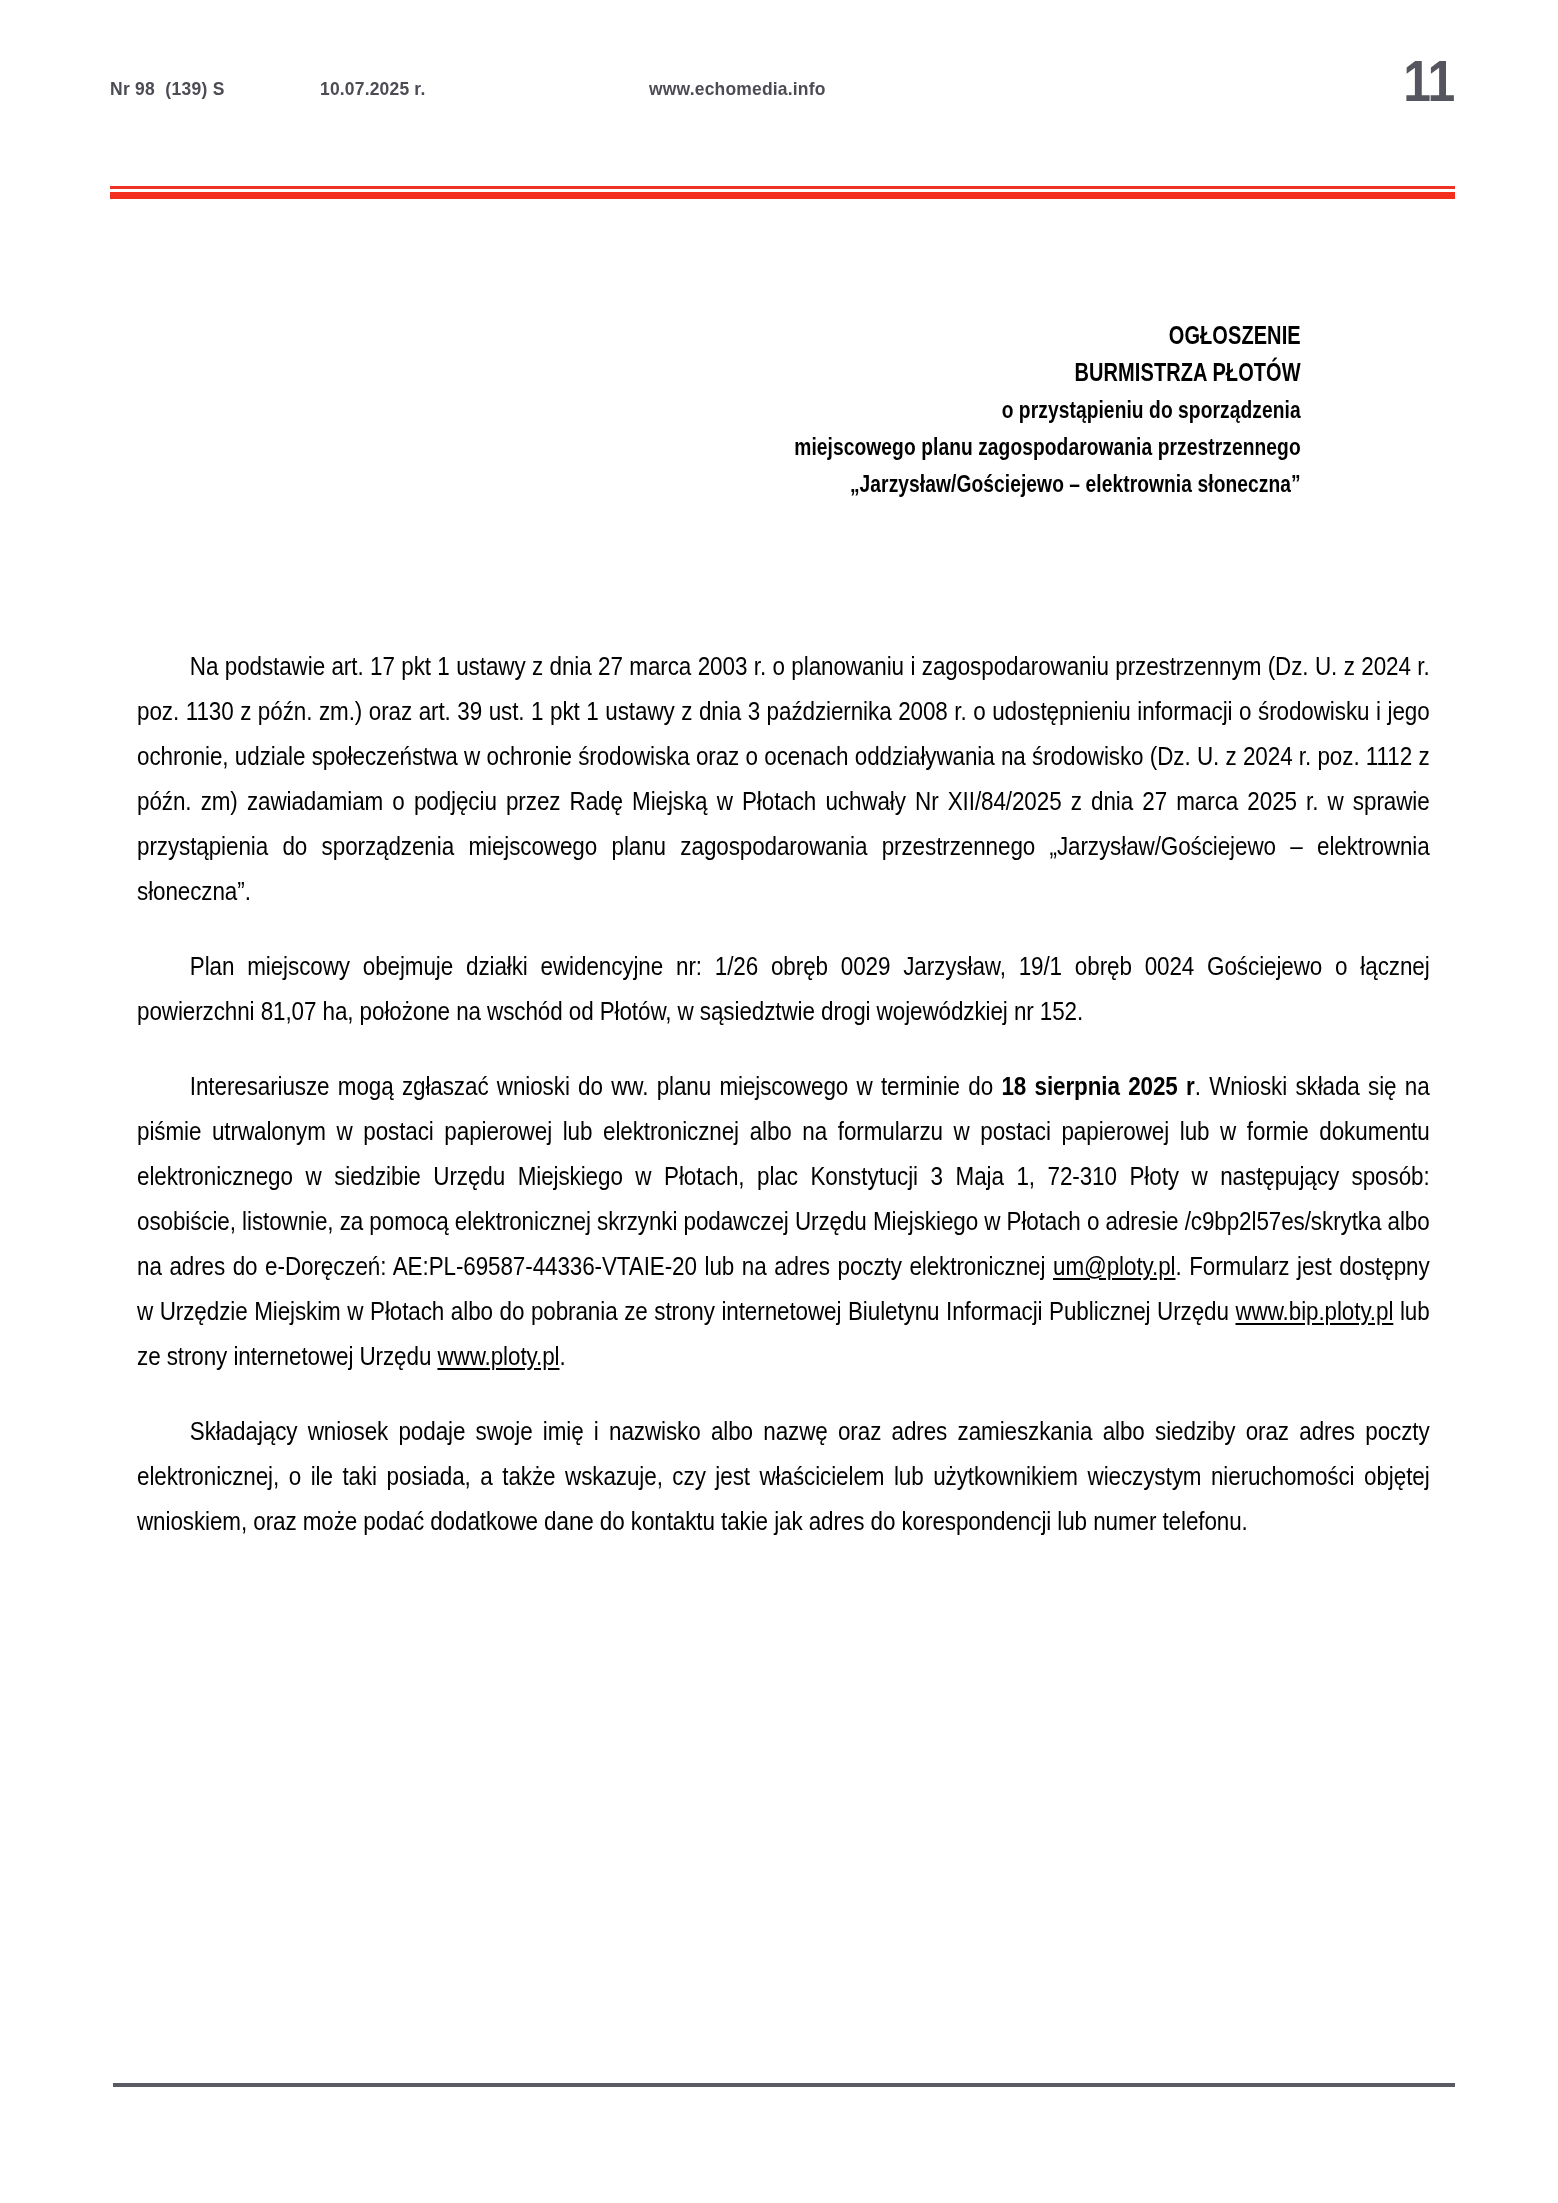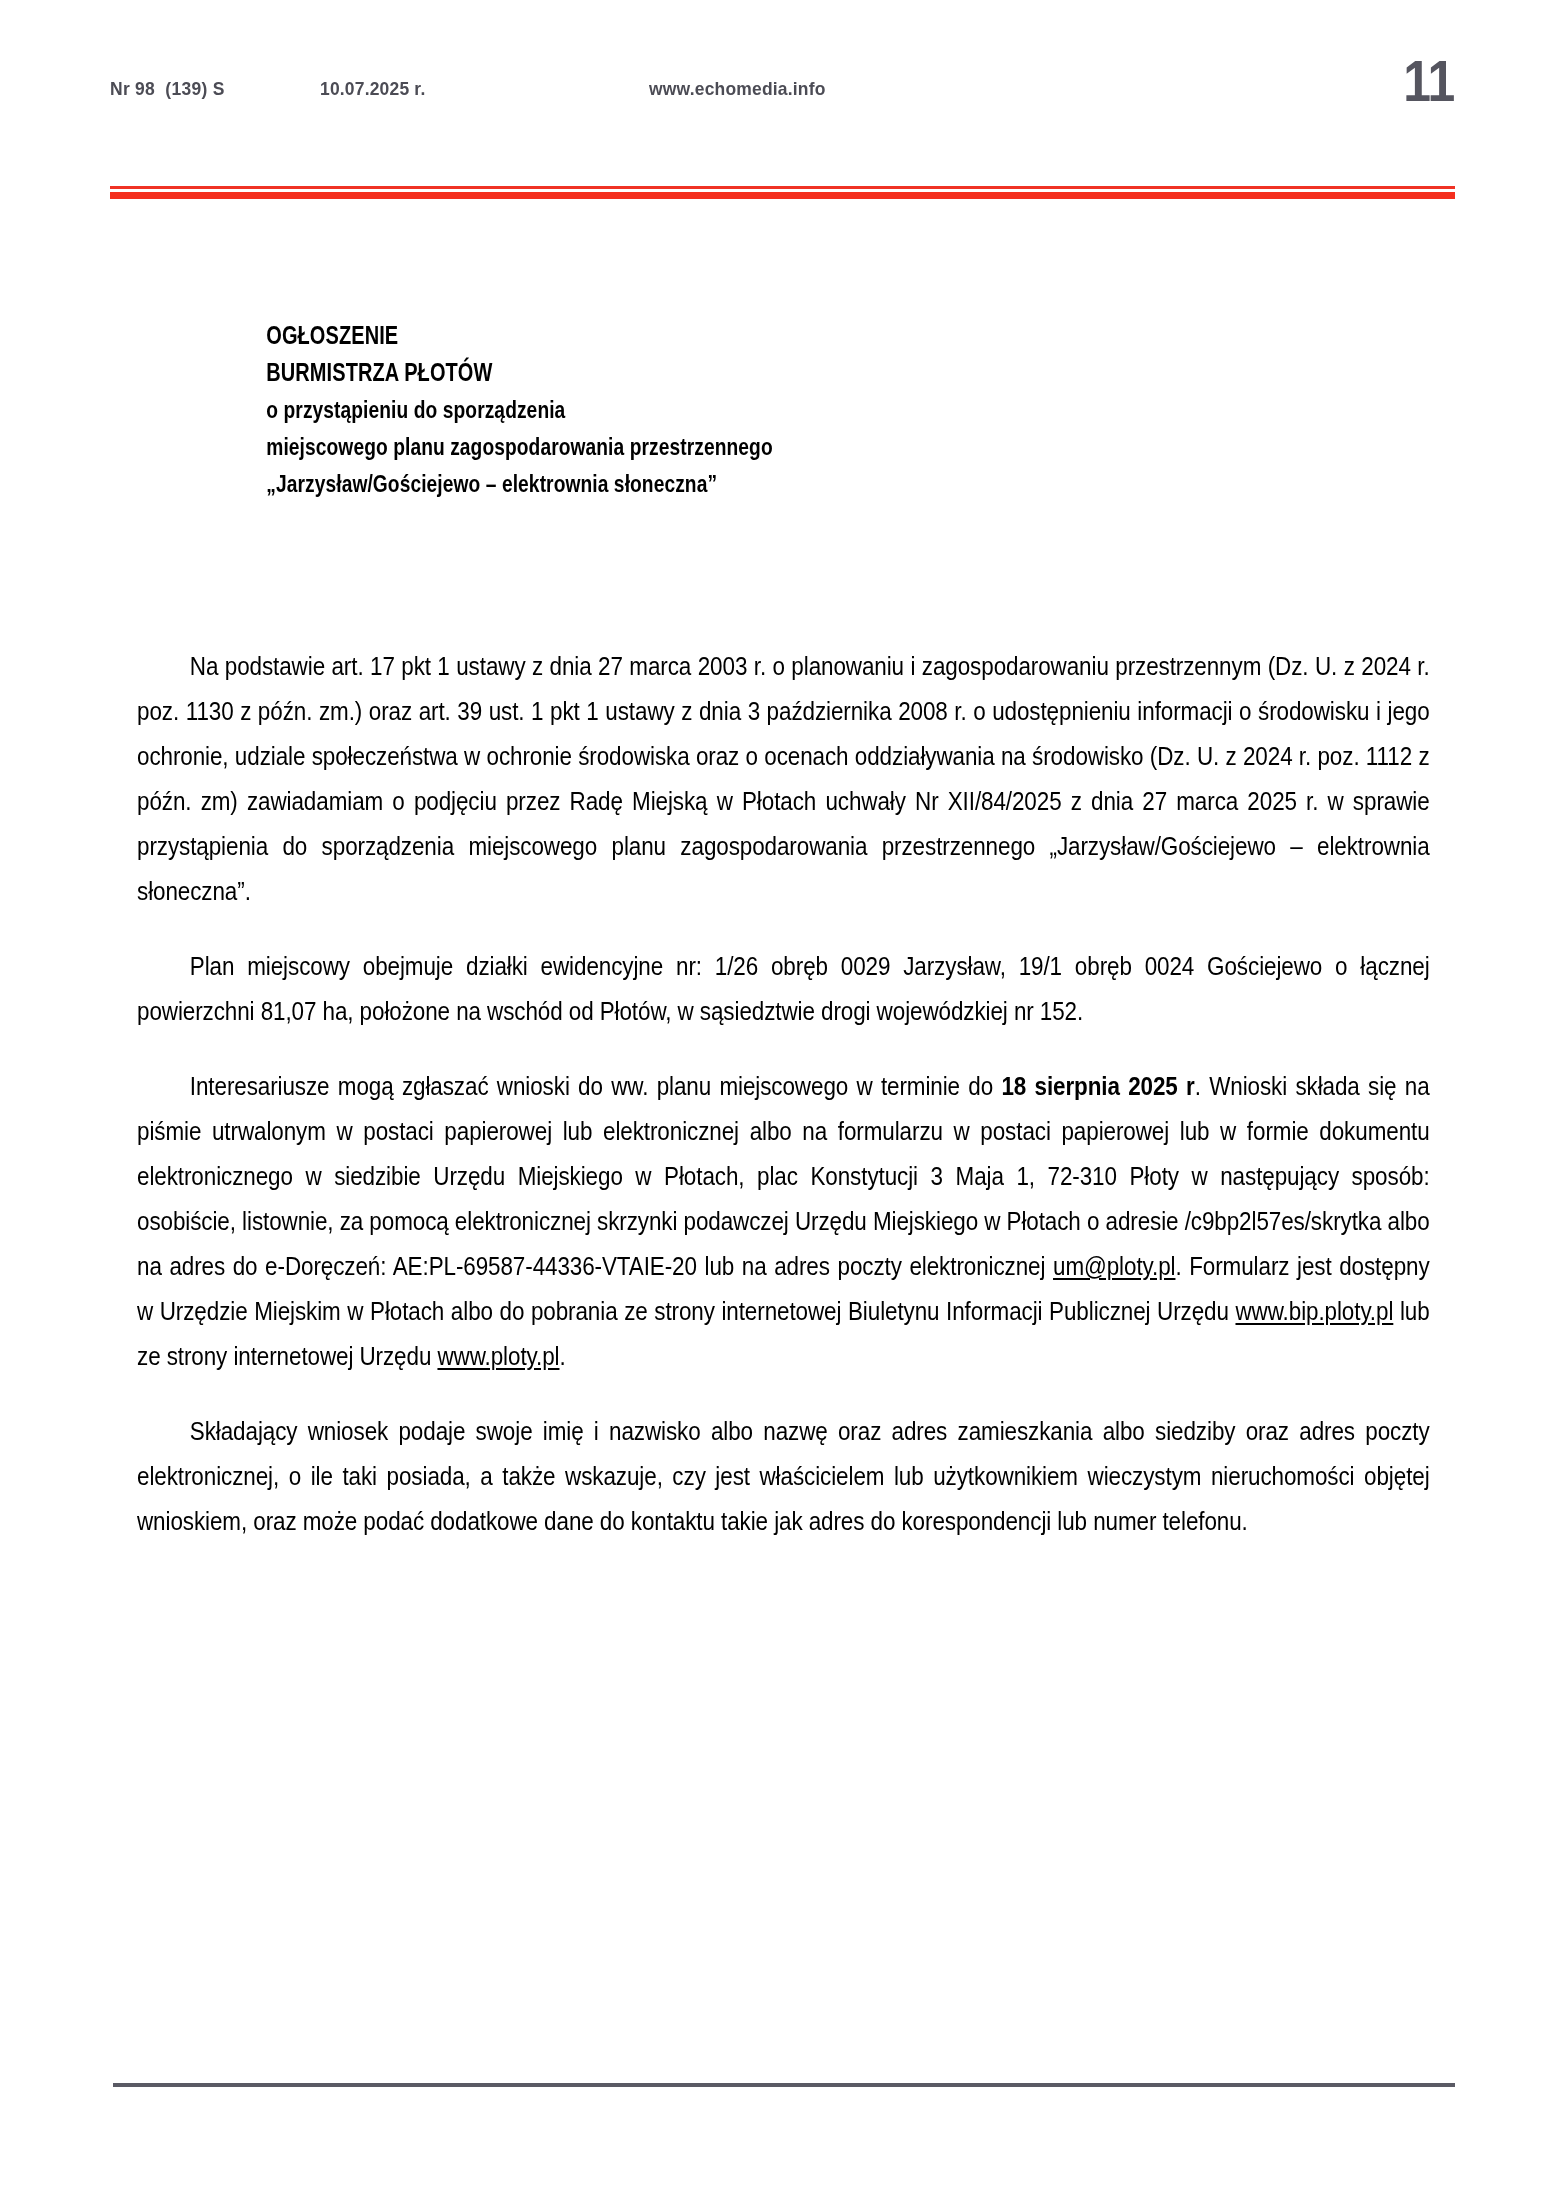--- a/index.html
+++ b/index.html
@@ -95,21 +95,21 @@
     background: #f42f1e;
     width: 100%;
   }
 
   
   .title-block {
     position: absolute;
     left: 137px;
     top: 317px;
     width: 1293px;
-    text-align: left;
+    text-align: right;
   }
   .title-line {
     font-family: "Liberation Sans", sans-serif;
     font-weight: bold;
     font-size: 25px;
     line-height: 37px;
     letter-spacing: 0.1px;
     color: #000000;
     transform: scaleX(0.80);
     transform-origin: center center;

